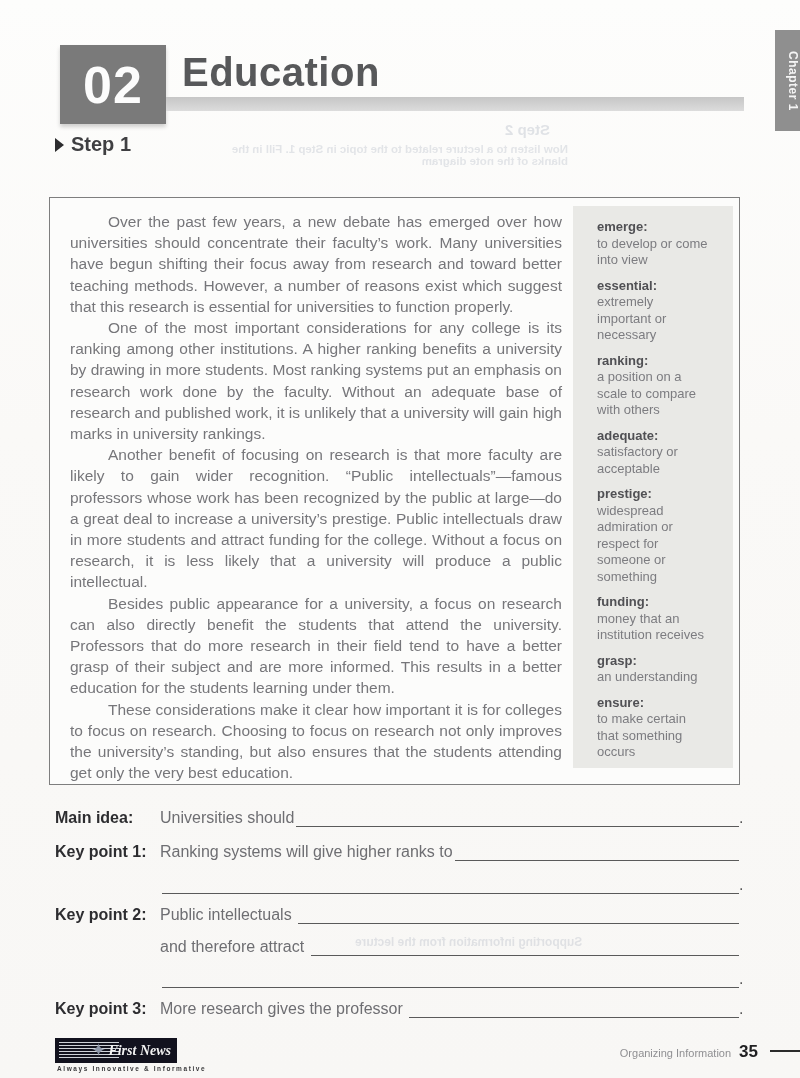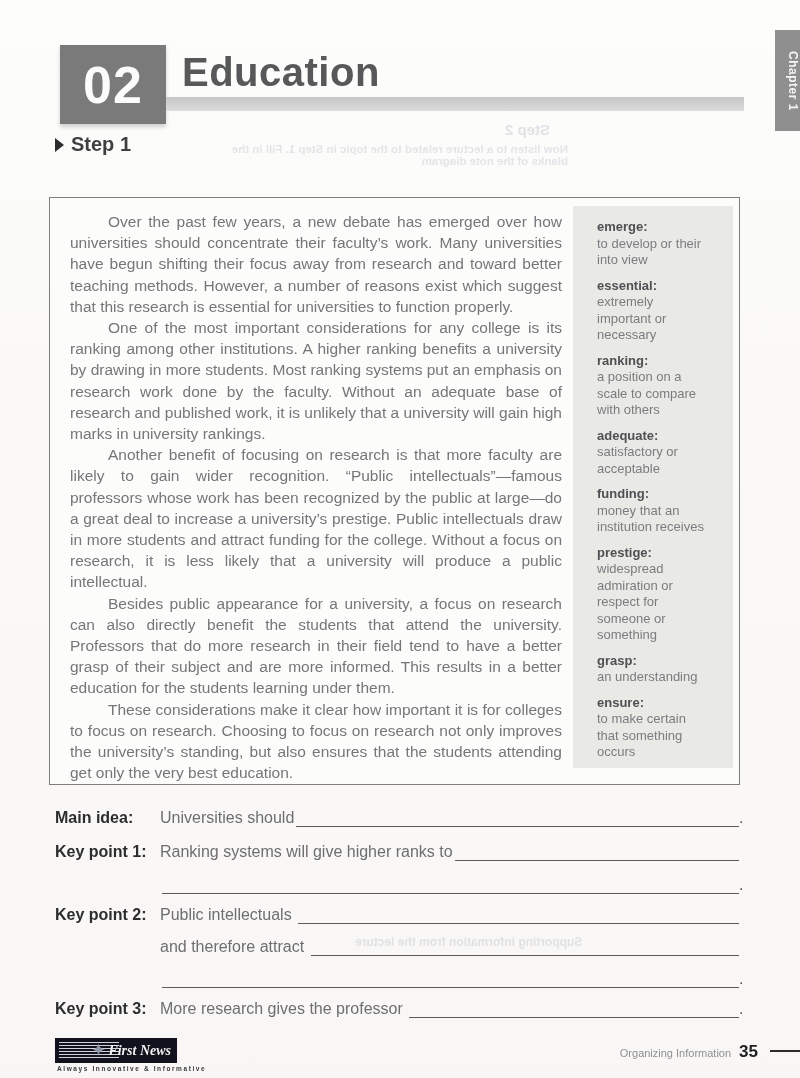--- a/index.html
+++ b/index.html
@@ -121,41 +121,41 @@
     <div class="passage-text">
       <p>Over the past few years, a new debate has emerged over how universities should concentrate their faculty’s work. Many universities have begun shifting their focus away from research and toward better teaching methods. However, a number of reasons exist which suggest that this research is essential for universities to function properly.</p>
       <p>One of the most important considerations for any college is its ranking among other institutions. A higher ranking benefits a university by drawing in more students. Most ranking systems put an emphasis on research work done by the faculty. Without an adequate base of research and published work, it is unlikely that a university will gain high marks in university rankings.</p>
       <p>Another benefit of focusing on research is that more faculty are likely to gain wider recognition. “Public intellectuals”—famous professors whose work has been recognized by the public at large—do a great deal to increase a university’s prestige. Public intellectuals draw in more students and attract funding for the college. Without a focus on research, it is less likely that a university will produce a public intellectual.</p>
       <p>Besides public appearance for a university, a focus on research can also directly benefit the students that attend the university. Professors that do more research in their field tend to have a better grasp of their subject and are more informed.  This results in a better education for the students learning under them.</p>
       <p>These considerations make it clear how important it is for colleges to focus on research. Choosing to focus on research not only improves the university’s standing, but also ensures that the students attending get only the very best education.</p>
     </div>
     <div class="glossary">
       <div class="gl-entry">
         <div class="gl-term">emerge:</div>
-        <div class="gl-def">to develop or their into view</div>
+        <div class="gl-def">to develop or come into view</div>
       </div>
       <div class="gl-entry">
         <div class="gl-term">essential:</div>
         <div class="gl-def">extremely important or necessary</div>
       </div>
       <div class="gl-entry">
         <div class="gl-term">ranking:</div>
         <div class="gl-def">a position on a scale to compare with others</div>
       </div>
       <div class="gl-entry">
         <div class="gl-term">adequate:</div>
         <div class="gl-def">satisfactory or acceptable</div>
       </div>
       <div class="gl-entry">
+        <div class="gl-term">prestige:</div>
+        <div class="gl-def">widespread admiration or respect for someone or something</div>
+      </div>
+      <div class="gl-entry">
         <div class="gl-term">funding:</div>
         <div class="gl-def">money that an institution receives</div>
-      </div>
-      <div class="gl-entry">
-        <div class="gl-term">prestige:</div>
-        <div class="gl-def">widespread admiration or respect for someone or something</div>
       </div>
       <div class="gl-entry">
         <div class="gl-term">grasp:</div>
         <div class="gl-def">an understanding</div>
       </div>
       <div class="gl-entry">
         <div class="gl-term">ensure:</div>
         <div class="gl-def">to make certain that something occurs</div>
       </div>
     </div>

